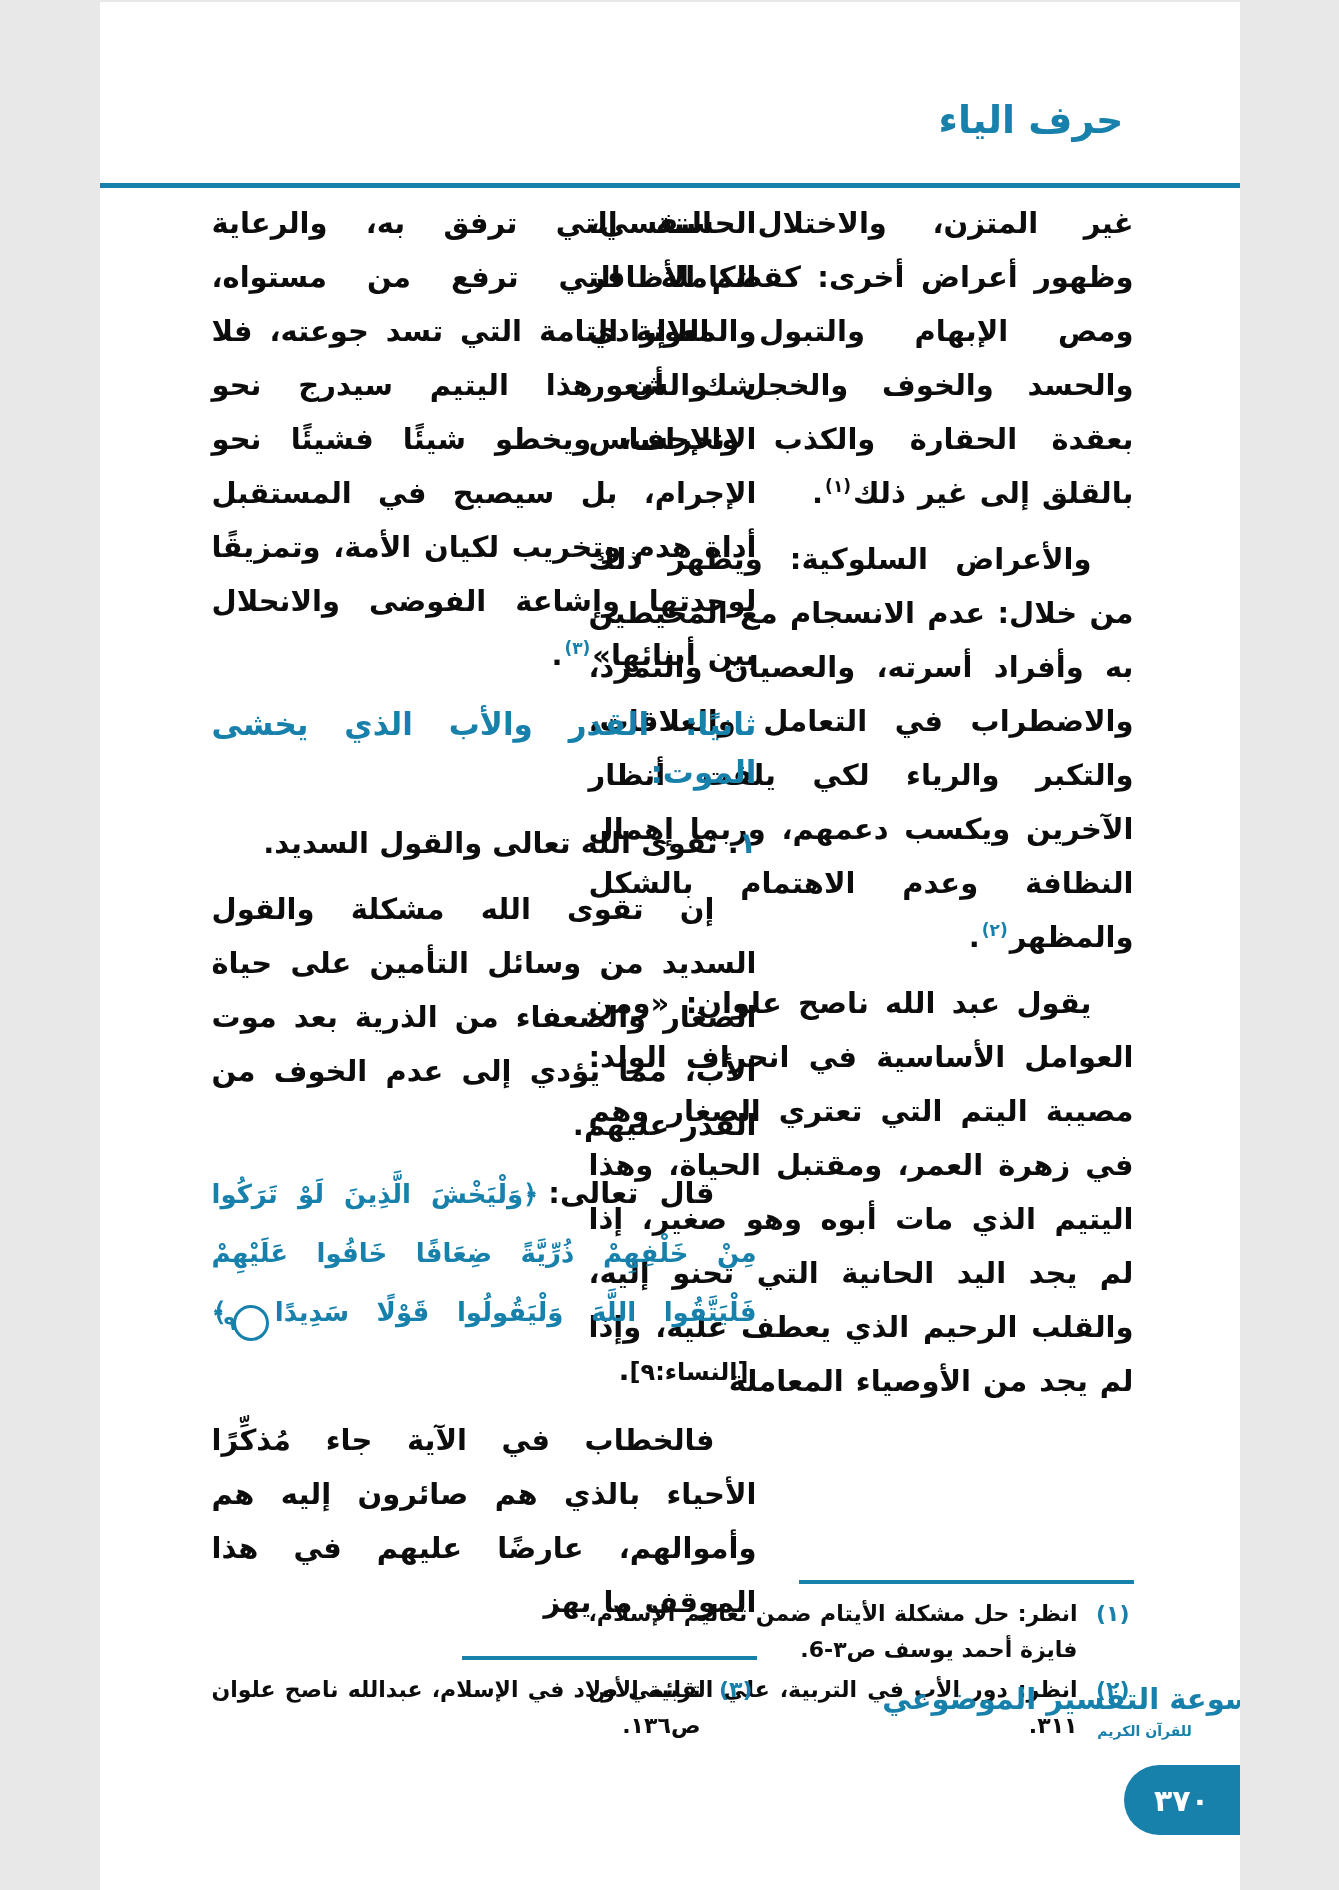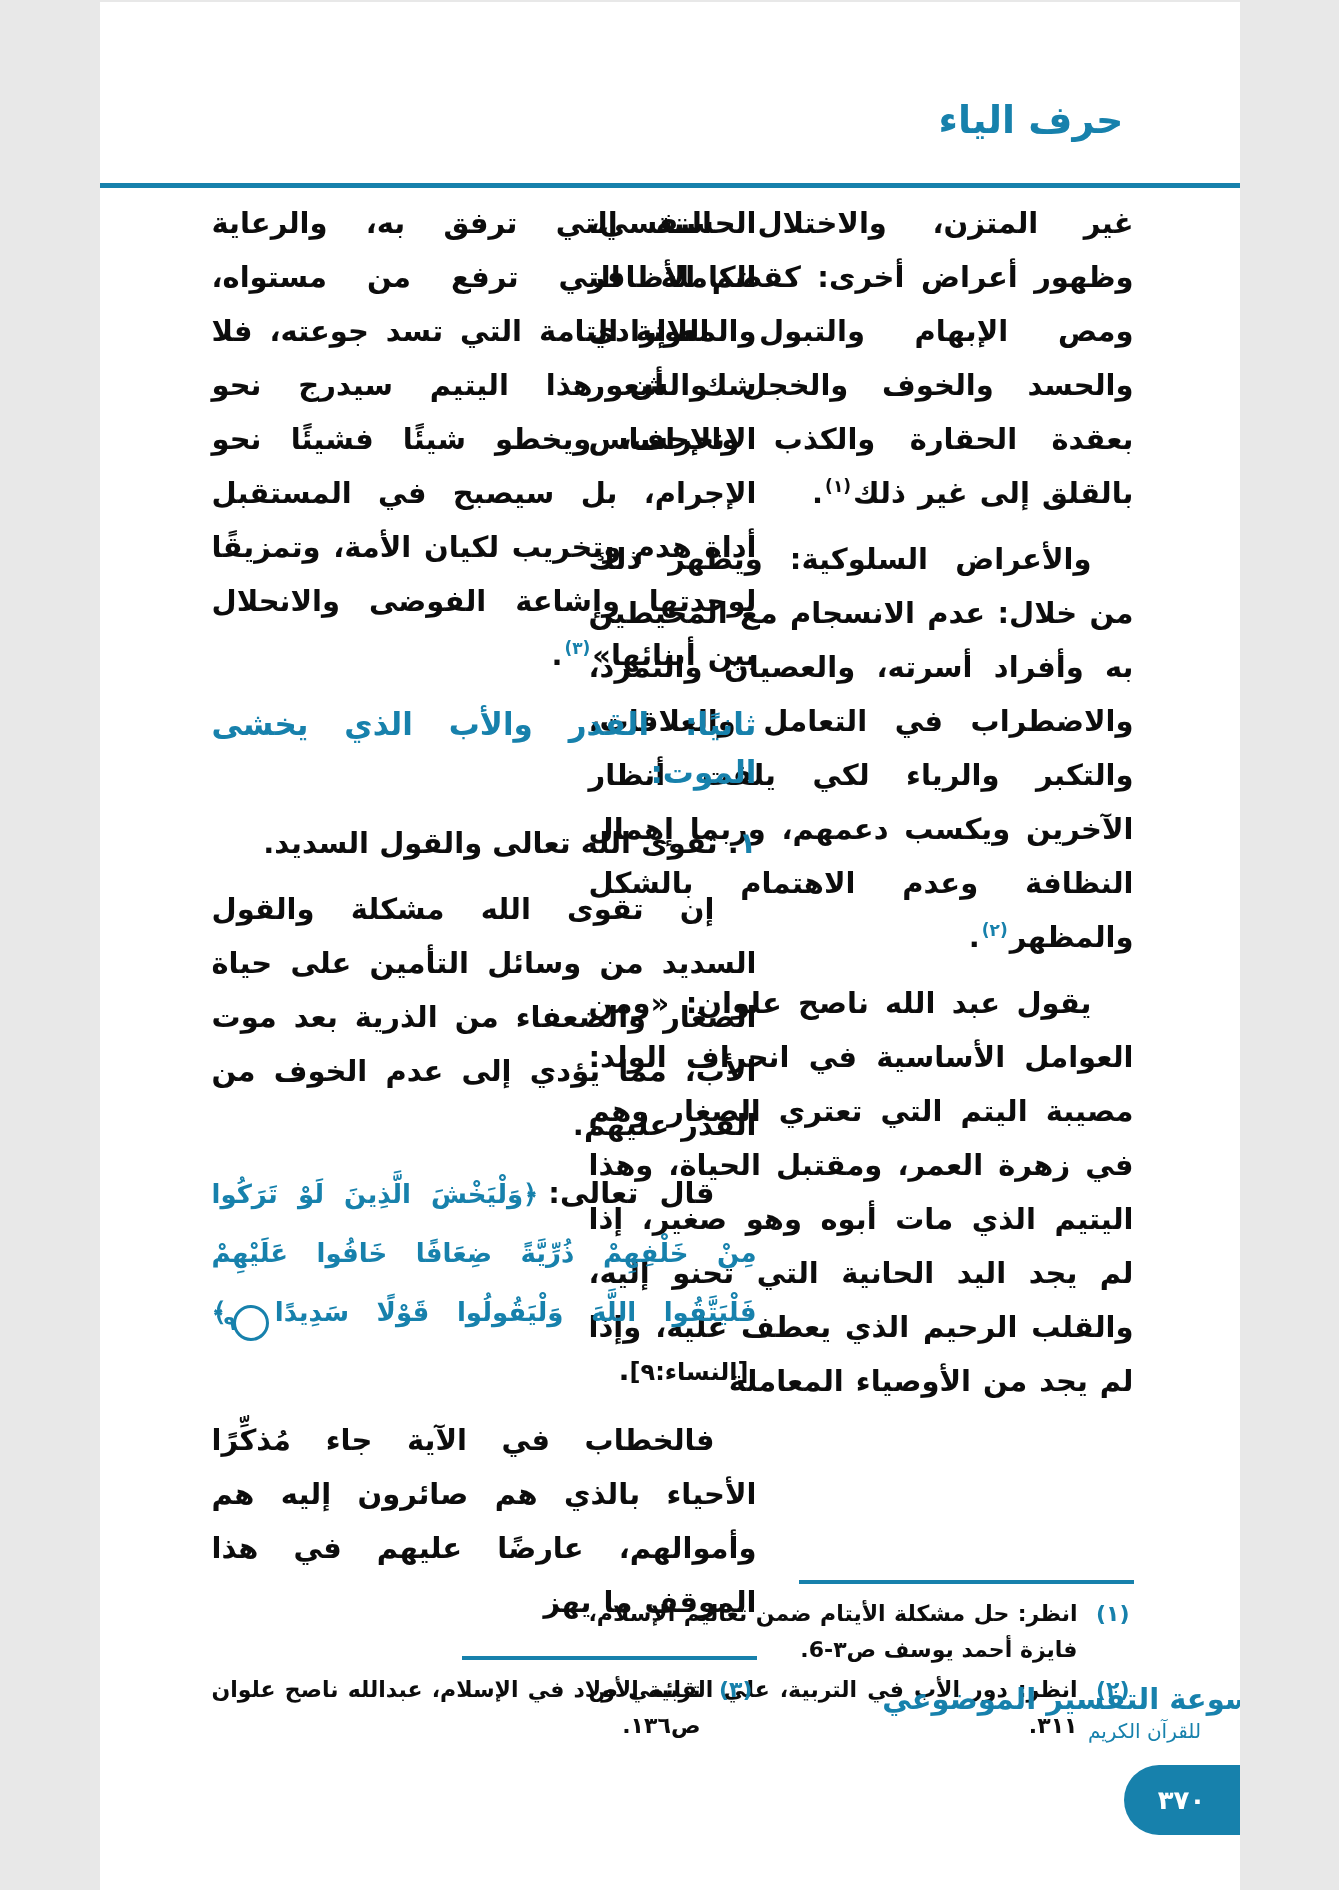--- a/index.html
+++ b/index.html
@@ -61,27 +61,27 @@
   .fn-sep-left  { width:295px; }
   .fn-list { list-style:none; margin:12px 0 0; padding:0; font-size:22px; font-weight:bold; line-height:36px; }
   .fn-item { position:relative; padding-right:56px; margin-bottom:4px; text-align:justify; }
   .fn-marker { position:absolute; right:4px; top:0; color:var(--accent); }
 
   .brand {
     position:absolute; left:900px; top:1676px; width:290px;
     text-align:center; color:var(--accent);
   }
   .brand-title { font-size:29px; font-weight:bold; line-height:42px; white-space:nowrap; }
-  .brand-subtitle { font-size:20px; font-weight:normal; line-height:22px; }
+  .brand-subtitle { font-size:14px; font-weight:bold; line-height:22px; }
 
   .page-badge {
     position:absolute; right:0; top:1763px; width:116px; height:70px;
     background:var(--accent); border-radius:36px 0 0 36px;
     display:flex; align-items:center; justify-content:center;
-    color:#ffffff; font-size:26px; font-weight:bold;
+    color:#ffffff; font-size:30px; font-weight:bold;
   }
 </style>
 </head>
 <body>
 
 <div class="page">
 
   <div class="chapter-title">حرف الياء</div>
   <div class="header-rule"></div>
 

